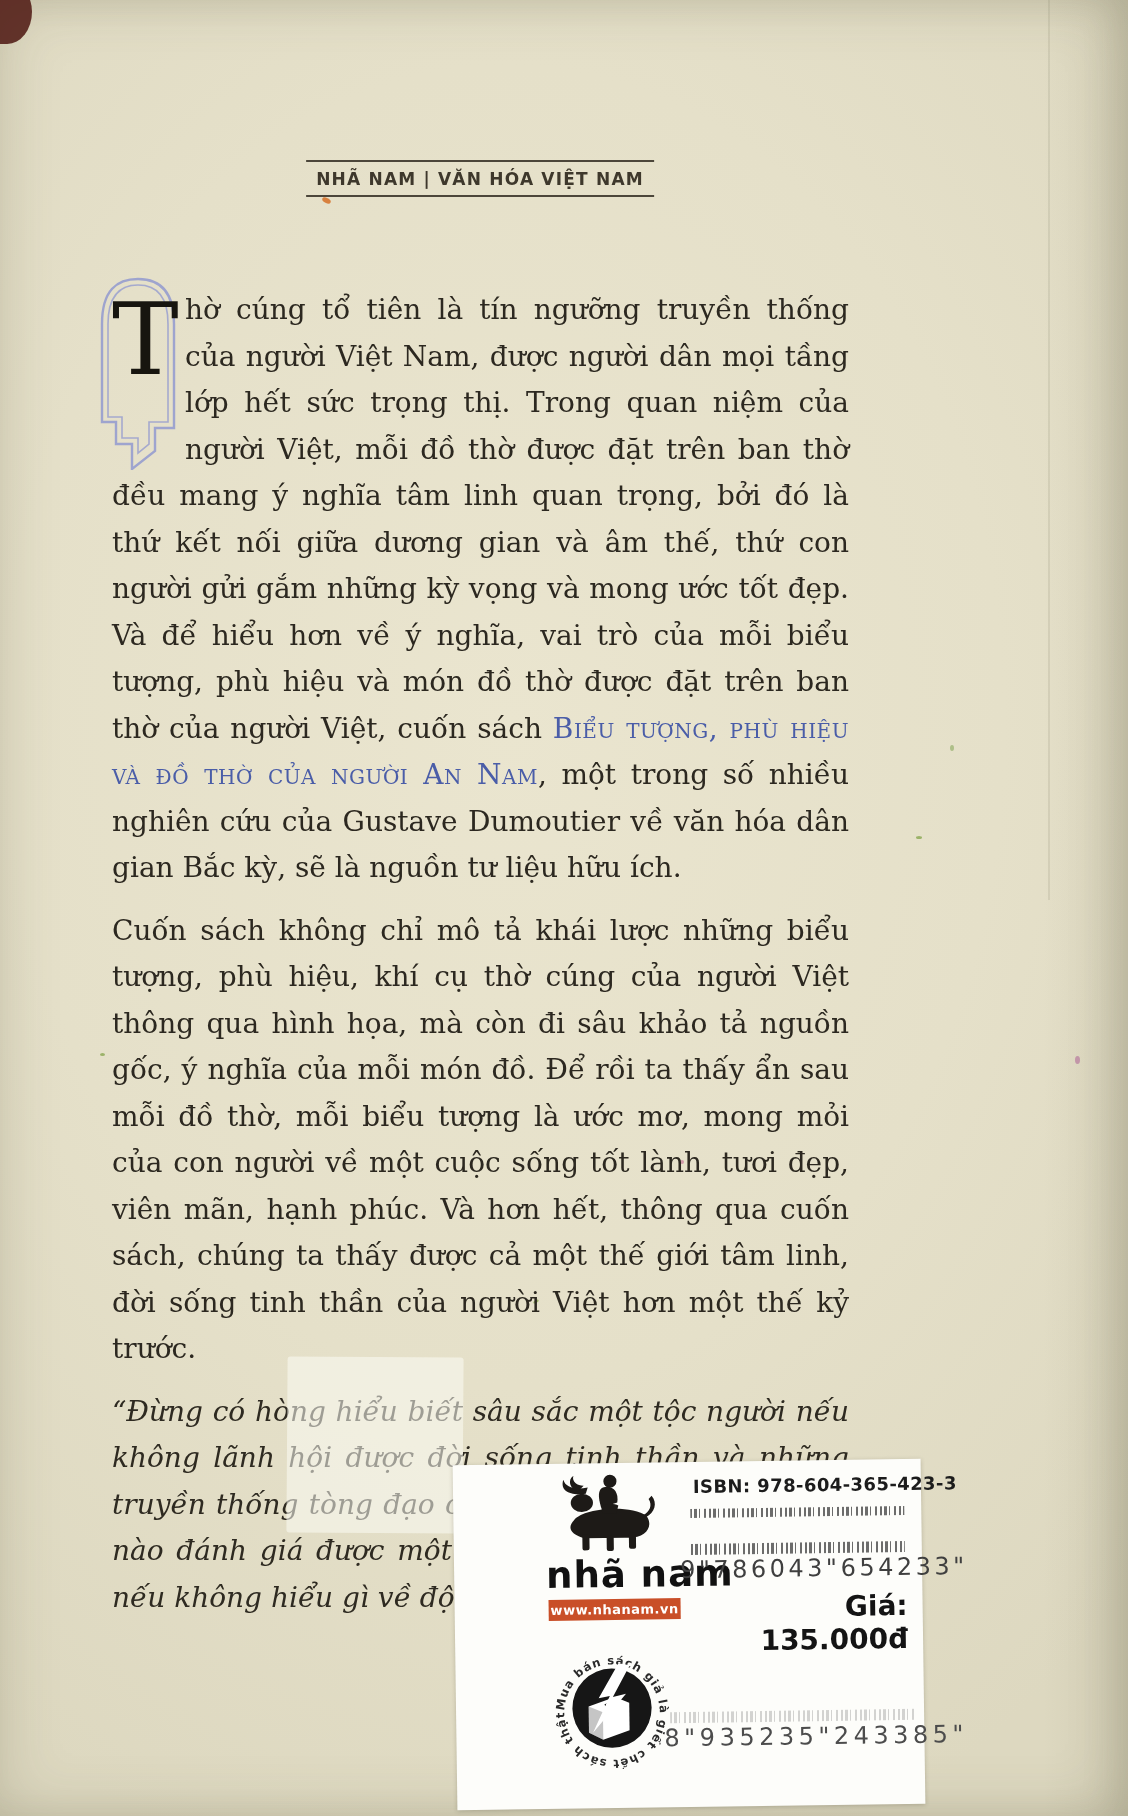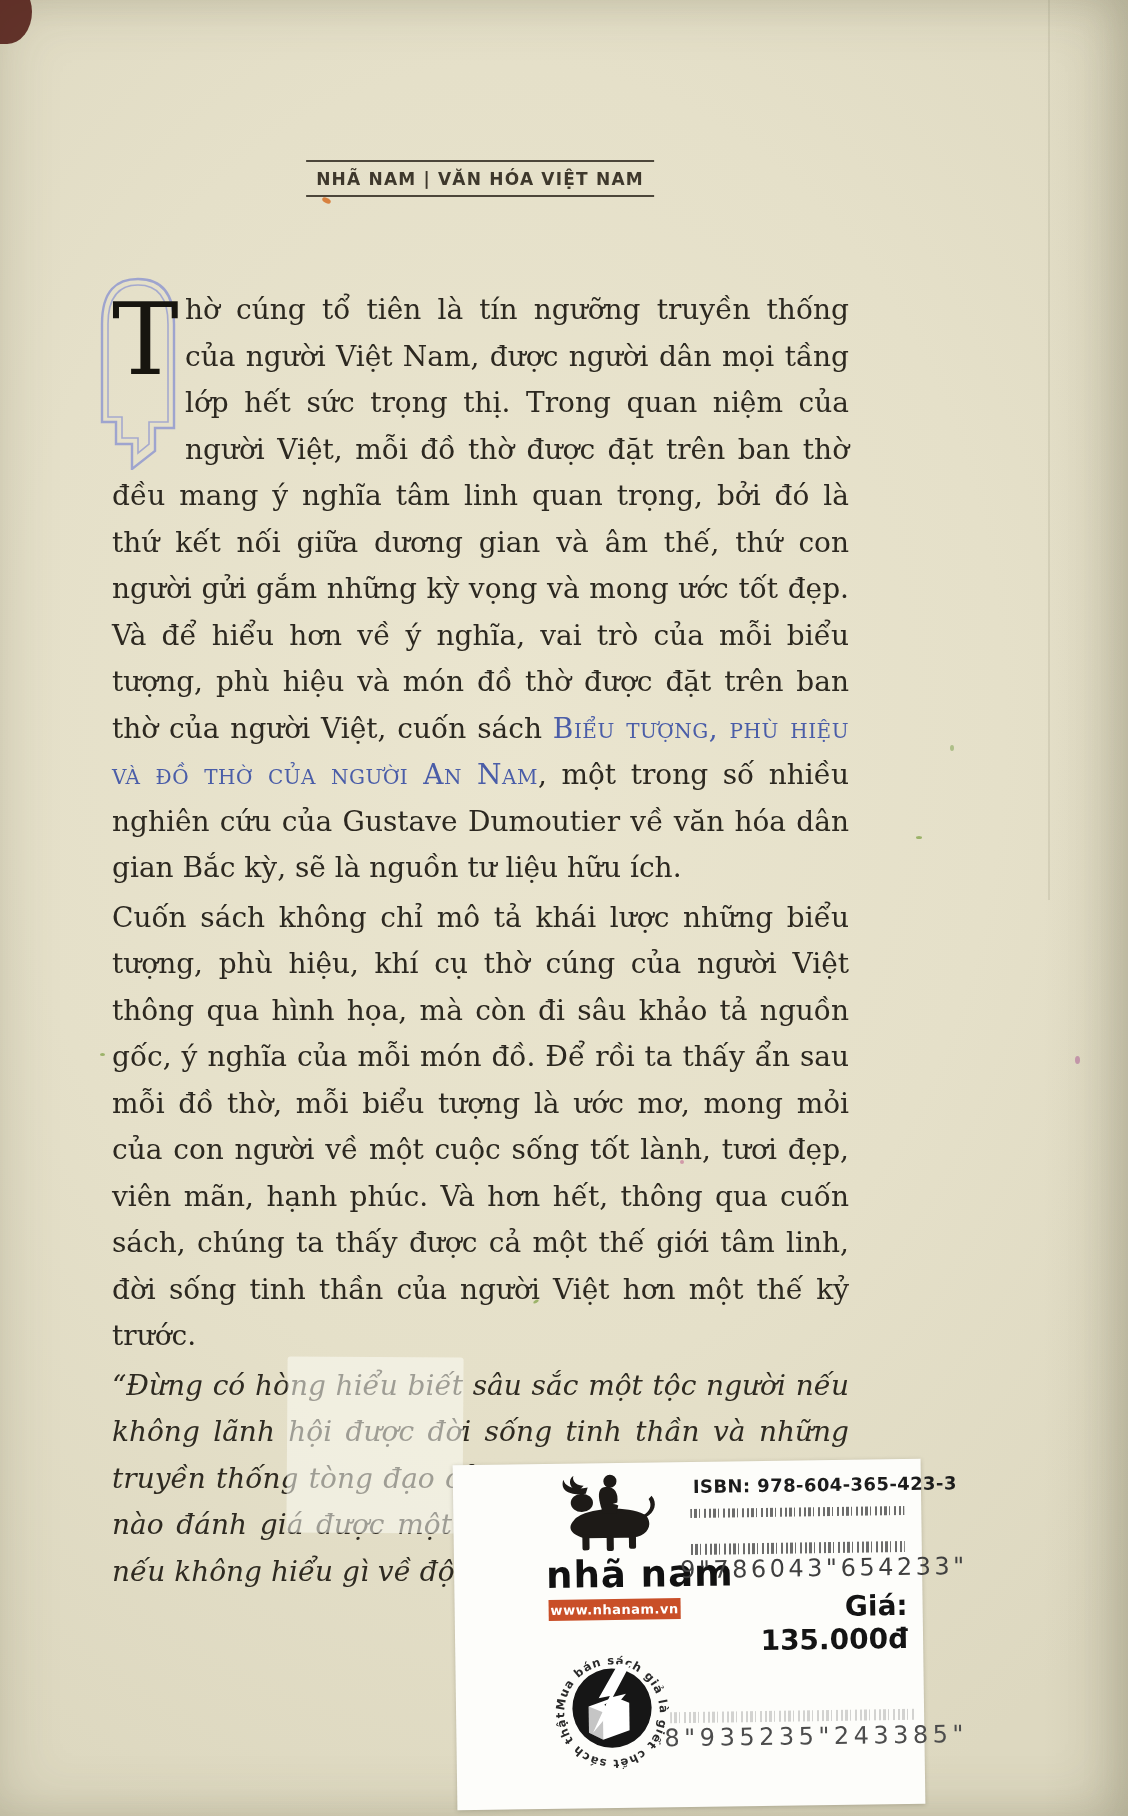--- a/index.html
+++ b/index.html
@@ -30,21 +30,21 @@
     font-family:"DejaVu Sans", sans-serif;font-weight:700;
     font-size:17px;letter-spacing:1.2px;color:#3e382c;white-space:nowrap;
   }
 
   
   .text-col{position:absolute;left:112px;top:287px;width:737px;color:#2c2820;}
   .text-col p{
     margin:0;font-size:28px;line-height:46.5px;text-align:justify;
     text-justify:inter-word;
   }
-  .text-col p + p{margin-top:3px;}
+  .text-col p + p{margin-top:16px;}
   .para1{position:relative;}
   .dropcap-spacer{float:left;width:73px;height:141px;}
   .dropcap-arch{position:absolute;left:-16px;top:-13px;width:84px;height:196px;pointer-events:none;}
   .dropcap-T{
     position:absolute;left:16px;top:16px;
     font-family:"DejaVu Serif", serif;font-size:100px;line-height:100px;color:#17150f;
   }
   .book-title{color:#4a5da8;font-variant:small-caps;letter-spacing:.5px;}
   .quote{font-style:italic;color:#2e2a21;}
 

